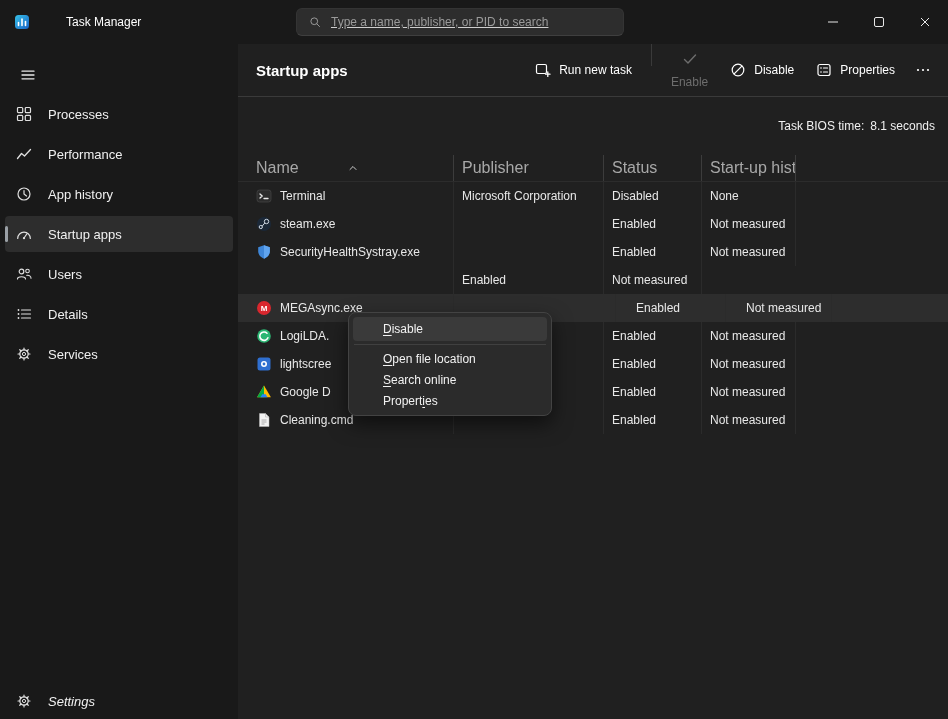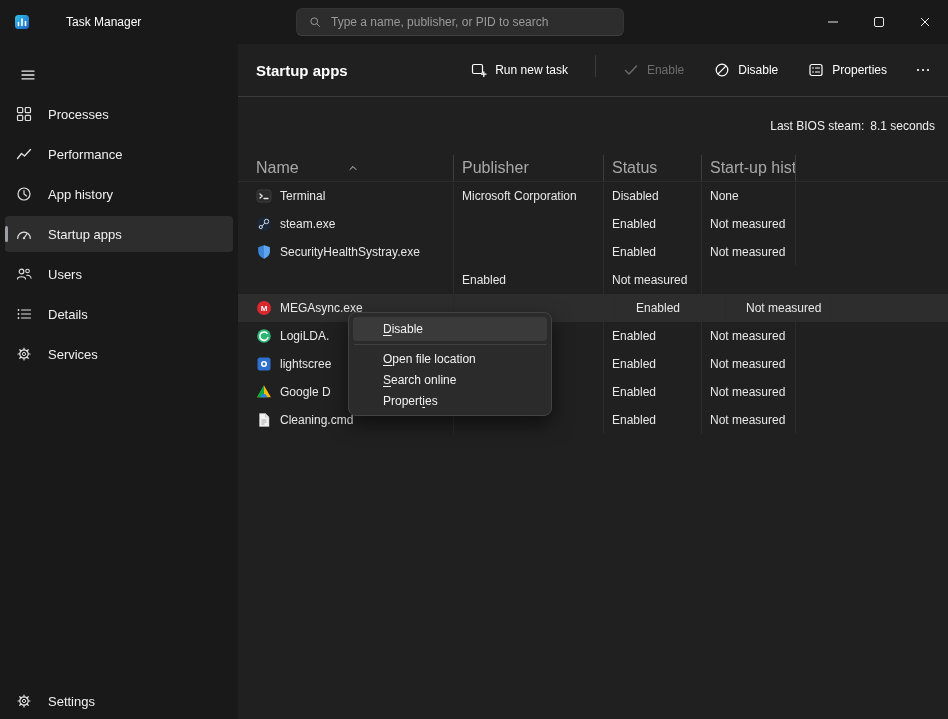--- a/index.html
+++ b/index.html
@@ -18,43 +18,43 @@
   .titlebar { position:absolute; top:0; left:0; right:0; height:44px; display:flex; align-items:center; }
   .tb-left { display:flex; align-items:center; gap:36px; padding-left:14px; width:238px; }
   .app-title { font-size:12px; color:#ffffff; white-space:nowrap; }
   .searchbox {
     position:absolute; left:296px; top:8px; width:328px; height:28px;
     background:#2d2d2d; border:1px solid #343434; border-bottom-color:#3f3f3f;
     border-radius:6px; display:flex; align-items:center; gap:10px; padding:0 12px; color:#9a9a9a;
   }
   .searchbox input {
     flex:1; background:transparent; border:none; outline:none;
-    color:#cfcfcf; font-size:12px; font-family:inherit;
+    color:#cfcfcf; font-size:12px; font-family:inherit;text-decoration:underline;
   }
   .searchbox input::placeholder { color:#9a9a9a; }
   .win-controls { position:absolute; right:0; top:0; display:flex; height:44px; }
   .win-btn { width:46px; height:44px; display:flex; align-items:center; justify-content:center; color:#e8e8e8; background:transparent; border:none; }
 
   
   .sidebar { position:absolute; left:0; top:44px; bottom:0; width:238px; background:var(--sidebar-background,#191919); }
   .hamburger { margin:14px 0 4px 8px; width:40px; height:34px; border:none; background:transparent; color:#e8e8e8; display:flex; align-items:center; justify-content:center; border-radius:4px; }
   .nav-item { height:36px; margin:0 5px 4px 5px; border-radius:4px; display:flex; align-items:center; gap:16px; padding-left:11px; position:relative; color:#f0f0f0; cursor:default; }
   .nav-item.selected { background:var(--selection,#2d2d2d); }
   .nav-item.selected::before { content:""; position:absolute; left:0; top:10px; bottom:10px; width:3px; border-radius:2px; background:var(--accent-pill,#9aa0a6); }
   .nav-ic { color:#e0e0e0; display:flex; flex:none; }
   .nav-label { font-size:13px; white-space:nowrap; }
-  .settings-item { position:absolute; bottom:2px; left:5px; right:5px; height:32px; display:flex; align-items:center; gap:16px; padding-left:11px; border-radius:4px; color:#f0f0f0; }
+  .settings-item { position:absolute; bottom:2px; left:5px; right:5px; height:32px; display:flex; align-items:center; gap:16px; padding-left:11px; border-radius:4px; color:#f0f0f0;font-style:italic; }
 
   
   .content { position:absolute; left:238px; top:44px; right:0; bottom:0; background:var(--background,#202020); }
   .page-header { height:53px; display:flex; align-items:center; padding-left:18px; border-bottom:1px solid #3a3a3a; }
   .page-title { font-size:15px; font-weight:700; }
-  .toolbar { margin-left:auto; display:flex; gap:8px; padding-right:8px; }
+  .toolbar { margin-left:auto; display:flex; gap:0; padding-right:8px; }
   .tb-btn { display:flex; align-items:center; gap:8px; padding:7px 11px; background:transparent; border:none; border-radius:4px; color:#ffffff; font-size:12px; font-family:inherit; white-space:nowrap; }
-  .tb-btn.disabled { color:#6d6d6d; }
+  .tb-btn.disabled { color:#6d6d6d;flex-direction:column; }
   .tb-sep { width:1px; height:22px; background:#3a3a3a; margin:0 8px; }
   .more-btn { padding:7px 9px; }
   .bios-row { height:58px; display:flex; align-items:center; justify-content:flex-end; padding-right:13px; font-size:12px; color:#f0f0f0; gap:6px; }
 
   
   .thead { display:grid; grid-template-columns:216px 150px 98px 94px 1fr; height:27px; border-bottom:1px solid #2c2c2c; }
   .th { display:flex; align-items:center; color:#a8a8a8; font-size:16px; border-right:1px solid #3c3c3c; padding-left:8px; white-space:nowrap; overflow:hidden; }
   .th-name { padding-left:18px; }
   .th-filler { border-right:none; }
   .sort-ic { margin-left:48px; color:#cfcfcf; display:flex; }
@@ -373,21 +373,21 @@
         <span style="display:flex">
             <svg class="ic16">
               <use href="#ic-more"></use>
             </svg>
           </span>
       </button>
     </div>
   </div>
 
   <div class="bios-row">
-    <span>Last BIOS steam:</span>
+    <span>Task BIOS time:</span>
     <span>8.1 seconds</span>
   </div>
 
   <div>
     <div class="thead">
       <div class="th th-name">
         <span>Name</span>
         <span class="sort-ic">
             <svg class="ic12">
               <use href="#ic-sort-asc"></use>

